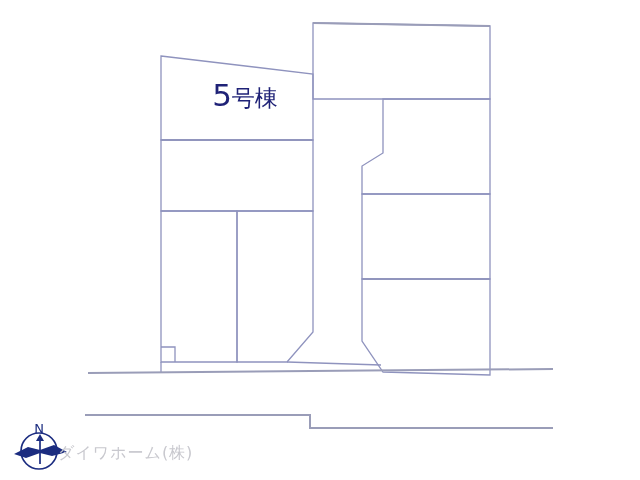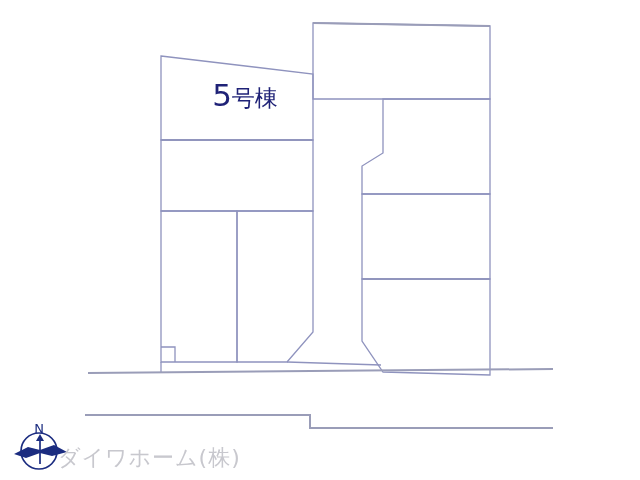--- a/index.html
+++ b/index.html
@@ -71,21 +71,21 @@
     top: 421px;
     width: 26px;
     text-align: center;
     font-size: 13px;
     color: var(--compass-color, #1b2c80);
   }
   .watermark {
     position: absolute;
     left: 58px;
     top: 443px;
-    font-size: 22px;
+    font-size: 16px;
     letter-spacing: 1px;
     color: var(--watermark-color, #c8c8ce);
     white-space: nowrap;
   }
 </style>
 </head>
 <body>
 
 <div class="stage">
 

